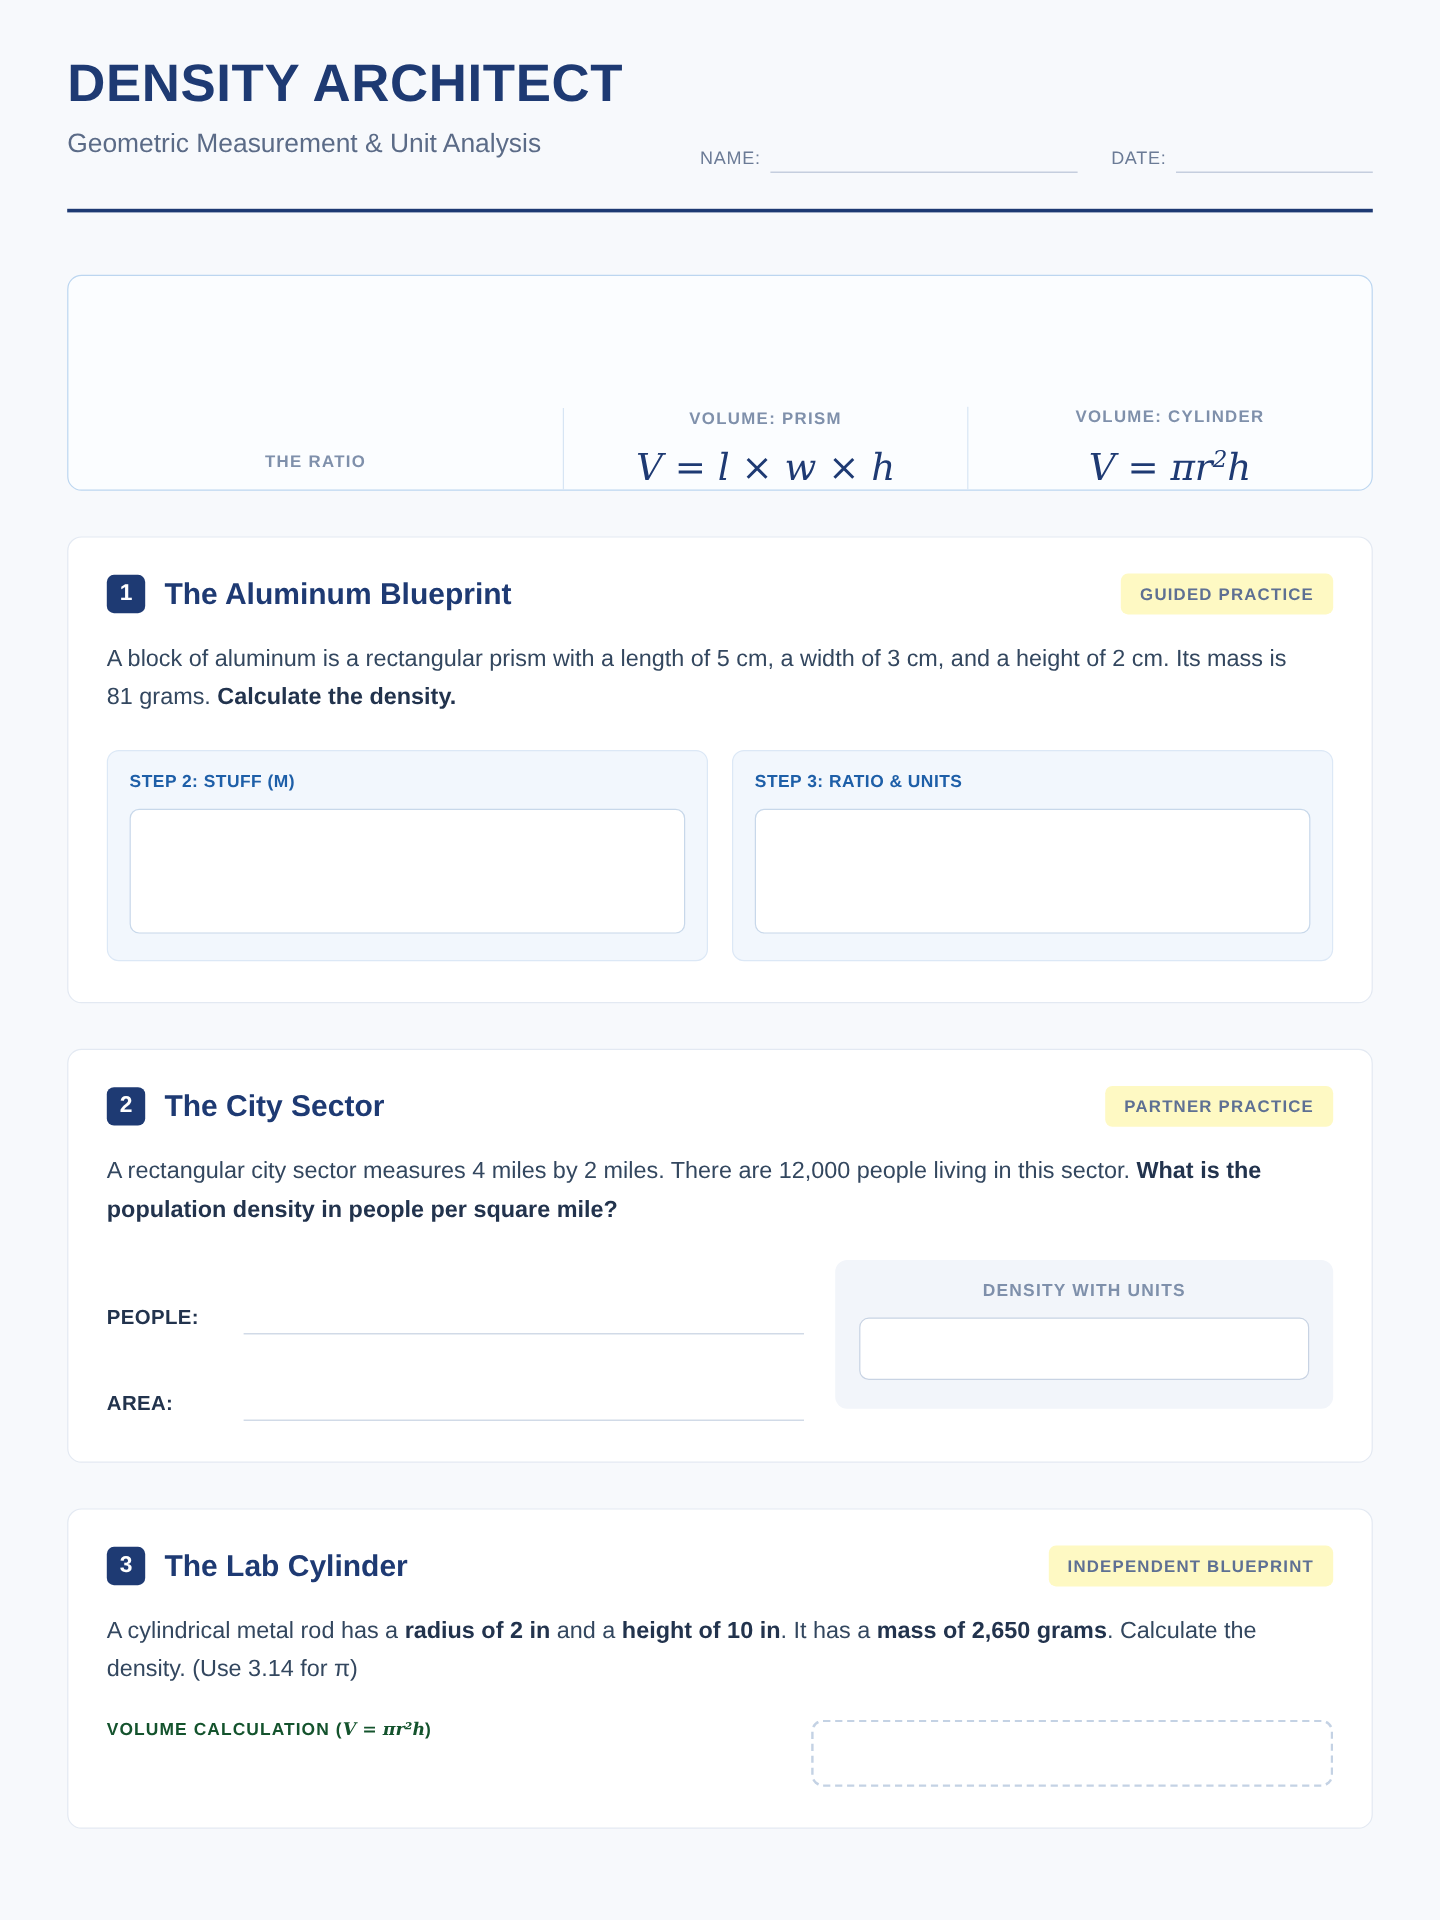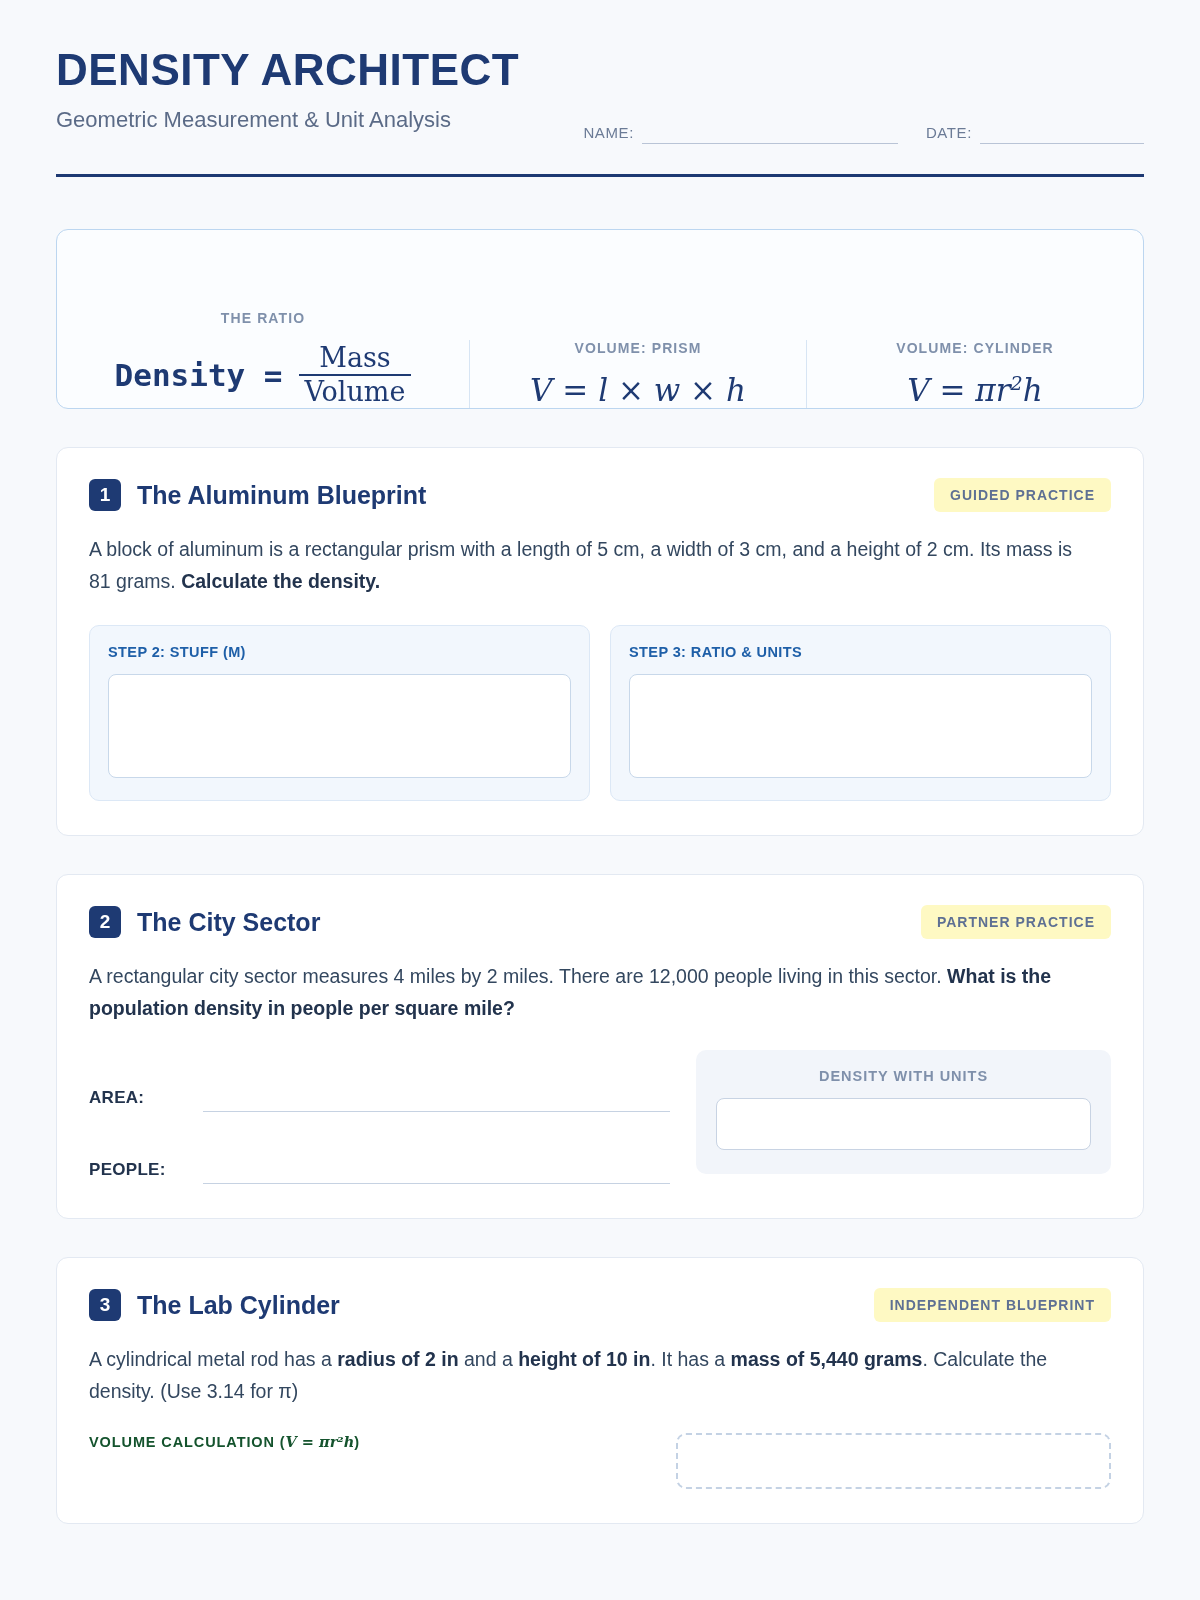--- a/index.html
+++ b/index.html
@@ -287,27 +287,20 @@
         <span class="meta-label">DATE:</span>
         <span class="meta-line date"></span>
       </div>
     </div>
   </div>
   <div class="rule"></div>
 
   <div class="formula-bar">
     <div class="fcell ratio">
       <div class="fcell-label">THE RATIO</div>
-      <div class="ratio-row">
-        <span class="ratio-word">Density  =</span>
-        <span class="frac">
-          <span class="num">Mass</span>
-          <span class="den">Volume</span>
-        </span>
-      </div>
     </div>
     <div class="fcell">
       <div class="fcell-label">VOLUME: PRISM</div>
       <div class="math">V = l × w × h</div>
     </div>
     <div class="fcell">
       <div class="fcell-label">VOLUME: CYLINDER</div>
       <div class="math"><span>V = πr</span><sup>2</sup><span>h</span></div>
     </div>
   </div>
@@ -338,45 +331,45 @@
       <div class="card-head-left">
         <span class="num-badge">2</span>
         <span class="card-title">The City Sector</span>
       </div>
       <span class="tag">PARTNER PRACTICE</span>
     </div>
     <div class="prompt"><span>A rectangular city sector measures 4 miles by 2 miles. There are 12,000 people living in this sector. </span><b>What is the population density in people per square mile?</b></div>
     <div class="c2-body">
       <div class="c2-left">
         <div class="c2-row">
-          <span class="c2-key">AREA:</span>
+          <span class="c2-key">PEOPLE:</span>
           <span class="c2-line"></span>
         </div>
         <div class="c2-row">
-          <span class="c2-key">PEOPLE:</span>
+          <span class="c2-key">AREA:</span>
           <span class="c2-line"></span>
         </div>
       </div>
       <div class="c2-right">
         <div class="c2-right-label">DENSITY WITH UNITS</div>
         <div class="c2-right-box"></div>
       </div>
     </div>
   </div>
 
   <div class="card">
     <div class="card-head">
       <div class="card-head-left">
         <span class="num-badge">3</span>
         <span class="card-title">The Lab Cylinder</span>
       </div>
       <span class="tag">INDEPENDENT BLUEPRINT</span>
     </div>
     <div class="prompt">
-      <span>A cylindrical metal rod has a </span><b>radius of 2 in</b><span> and a </span><b>height of 10 in</b><span>. It has a </span><b>mass of 5,440 grams</b><span>. Calculate the density. (Use 3.14 for π)</span>
+      <span>A cylindrical metal rod has a </span><b>radius of 2 in</b><span> and a </span><b>height of 10 in</b><span>. It has a </span><b>mass of 2,650 grams</b><span>. Calculate the density. (Use 3.14 for π)</span>
     </div>
     <div class="c3-foot">
       <div class="c3-left">
         <div class="c3-label"><span>VOLUME CALCULATION (</span><span class="math-inline">V = πr²h</span><span>)</span></div>
       </div>
       <div class="c3-right"></div>
     </div>
   </div>
 
 </div>

